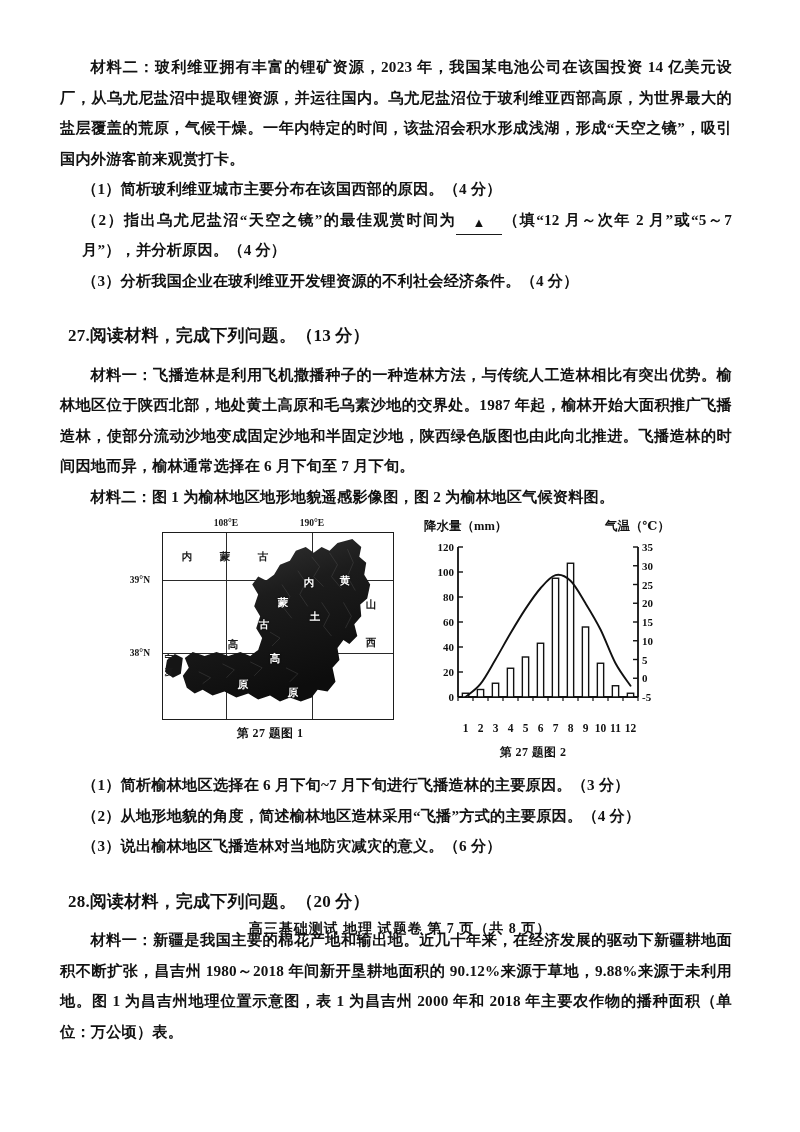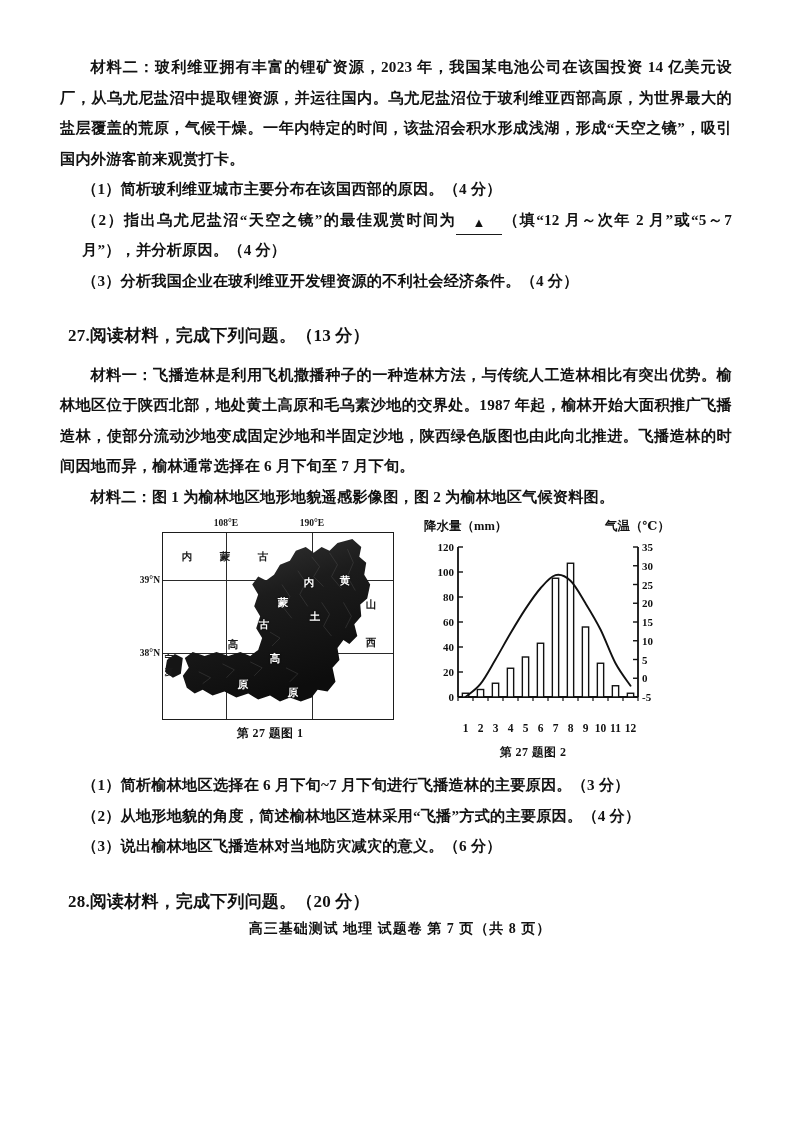--- a/index.html
+++ b/index.html
@@ -115,21 +115,21 @@
     background: #2a2a2a;
   }
   .grid-v { width: 1px; top: 0; bottom: 0; }
   .grid-h { height: 1px; left: 0; right: 0; }
   .map-lat {
     position: absolute;
     font-size: 9.5px;
     font-weight: 700;
     white-space: nowrap;
     transform: translate(-100%, -50%);
-    padding-right: 1px;
+    padding-right: 11px;
   }
   .map-label {
     position: absolute;
     font-size: 10.5px;
     font-weight: 700;
     color: #1a1a1a;
     transform: translate(-50%, -50%);
   }
   .map-label.onland { color: #ffffff; text-shadow: 0 0 2px #000; }
   .map-svg { position: absolute; inset: 0; }
@@ -365,15 +365,16 @@
 
   <div class="gap-s"></div>
 
   <p class="sub">（1）简析榆林地区选择在 6 月下旬~7 月下旬进行飞播造林的主要原因。（3 分）</p>
   <p class="sub">（2）从地形地貌的角度，简述榆林地区造林采用“飞播”方式的主要原因。（4 分）</p>
   <p class="sub">（3）说出榆林地区飞播造林对当地防灾减灾的意义。（6 分）</p>
 
   <div class="gap-m"></div>
 
   <p class="qhead">28.阅读材料，完成下列问题。（20 分）</p>
+  <p class="para indent2"><span>材料一：</span><span>新疆是我国主要的棉花产地和输出地。近几十年来，在经济发展的驱动下新疆耕地面积不断扩张，昌吉州 1980～2018 年间新开垦耕地面积的 90.12%来源于草地，9.88%来源于未利用地。图 1 为昌吉州地理位置示意图，表 1 为昌吉州 2000 年和 2018 年主要农作物的播种面积（单位：万公顷）表。</span></p>
 
   <div class="footer">高三基础测试  地理  试题卷   第 7 页（共 8 页）</div>
 </div>
 
 </body></html>

